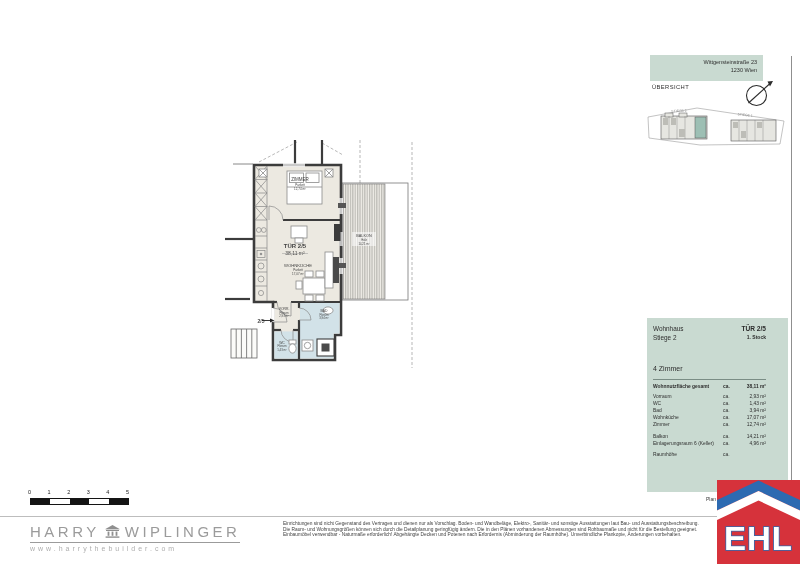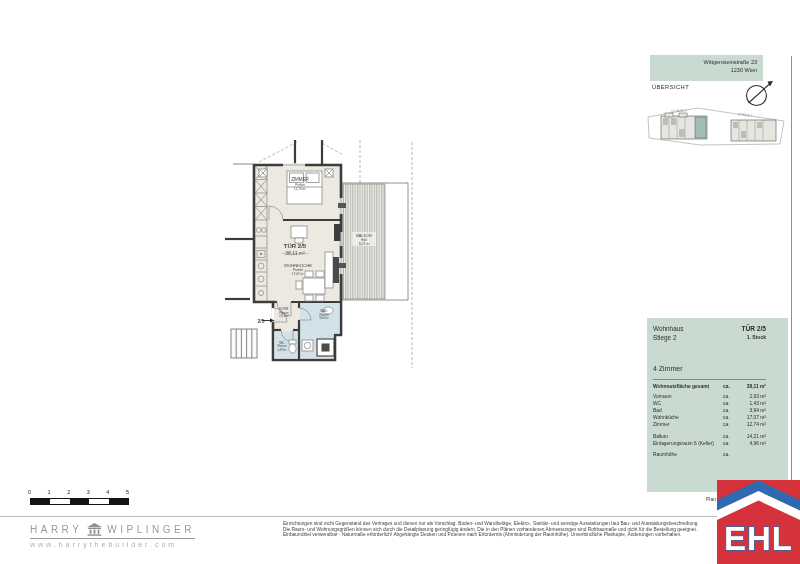--- a/index.html
+++ b/index.html
@@ -44,21 +44,21 @@
   .scale-bar{left:30px;top:498px;width:97px;height:5px;border:1px solid #141414;
              display:flex;box-sizing:content-box;}
   .scale-bar div{height:100%;}
   .seg-b{background:#141414;width:19.4px;}
   .seg-w{background:#ffffff;width:19.4px;}
   .footer-rule{left:0;top:516px;width:717px;height:1px;background:#bdbdbd;}
 
   .harry{left:30px;top:523px;}
   .harry-row{display:flex;align-items:center;gap:5px;border-bottom:1.2px solid #9b9b9b;
              padding-bottom:2px;width:fit-content;}
-  .harry-name{font-size:10px;letter-spacing:3.5px;color:#9b9b9b;}
+  .harry-name{font-size:15px;letter-spacing:3.5px;color:#9b9b9b;}
   .harry-url{margin-top:2px;font-size:7px;letter-spacing:3px;color:#aeaeae;}
 
   .disclaimer{left:283px;top:521px;width:434px;height:27px;overflow:hidden;
               font-size:4.8px;line-height:5.6px;color:#3f3f3f;white-space:nowrap;}
 
   .ehl{left:717px;top:480px;}
 </style>
 </head>
 <body>
 

